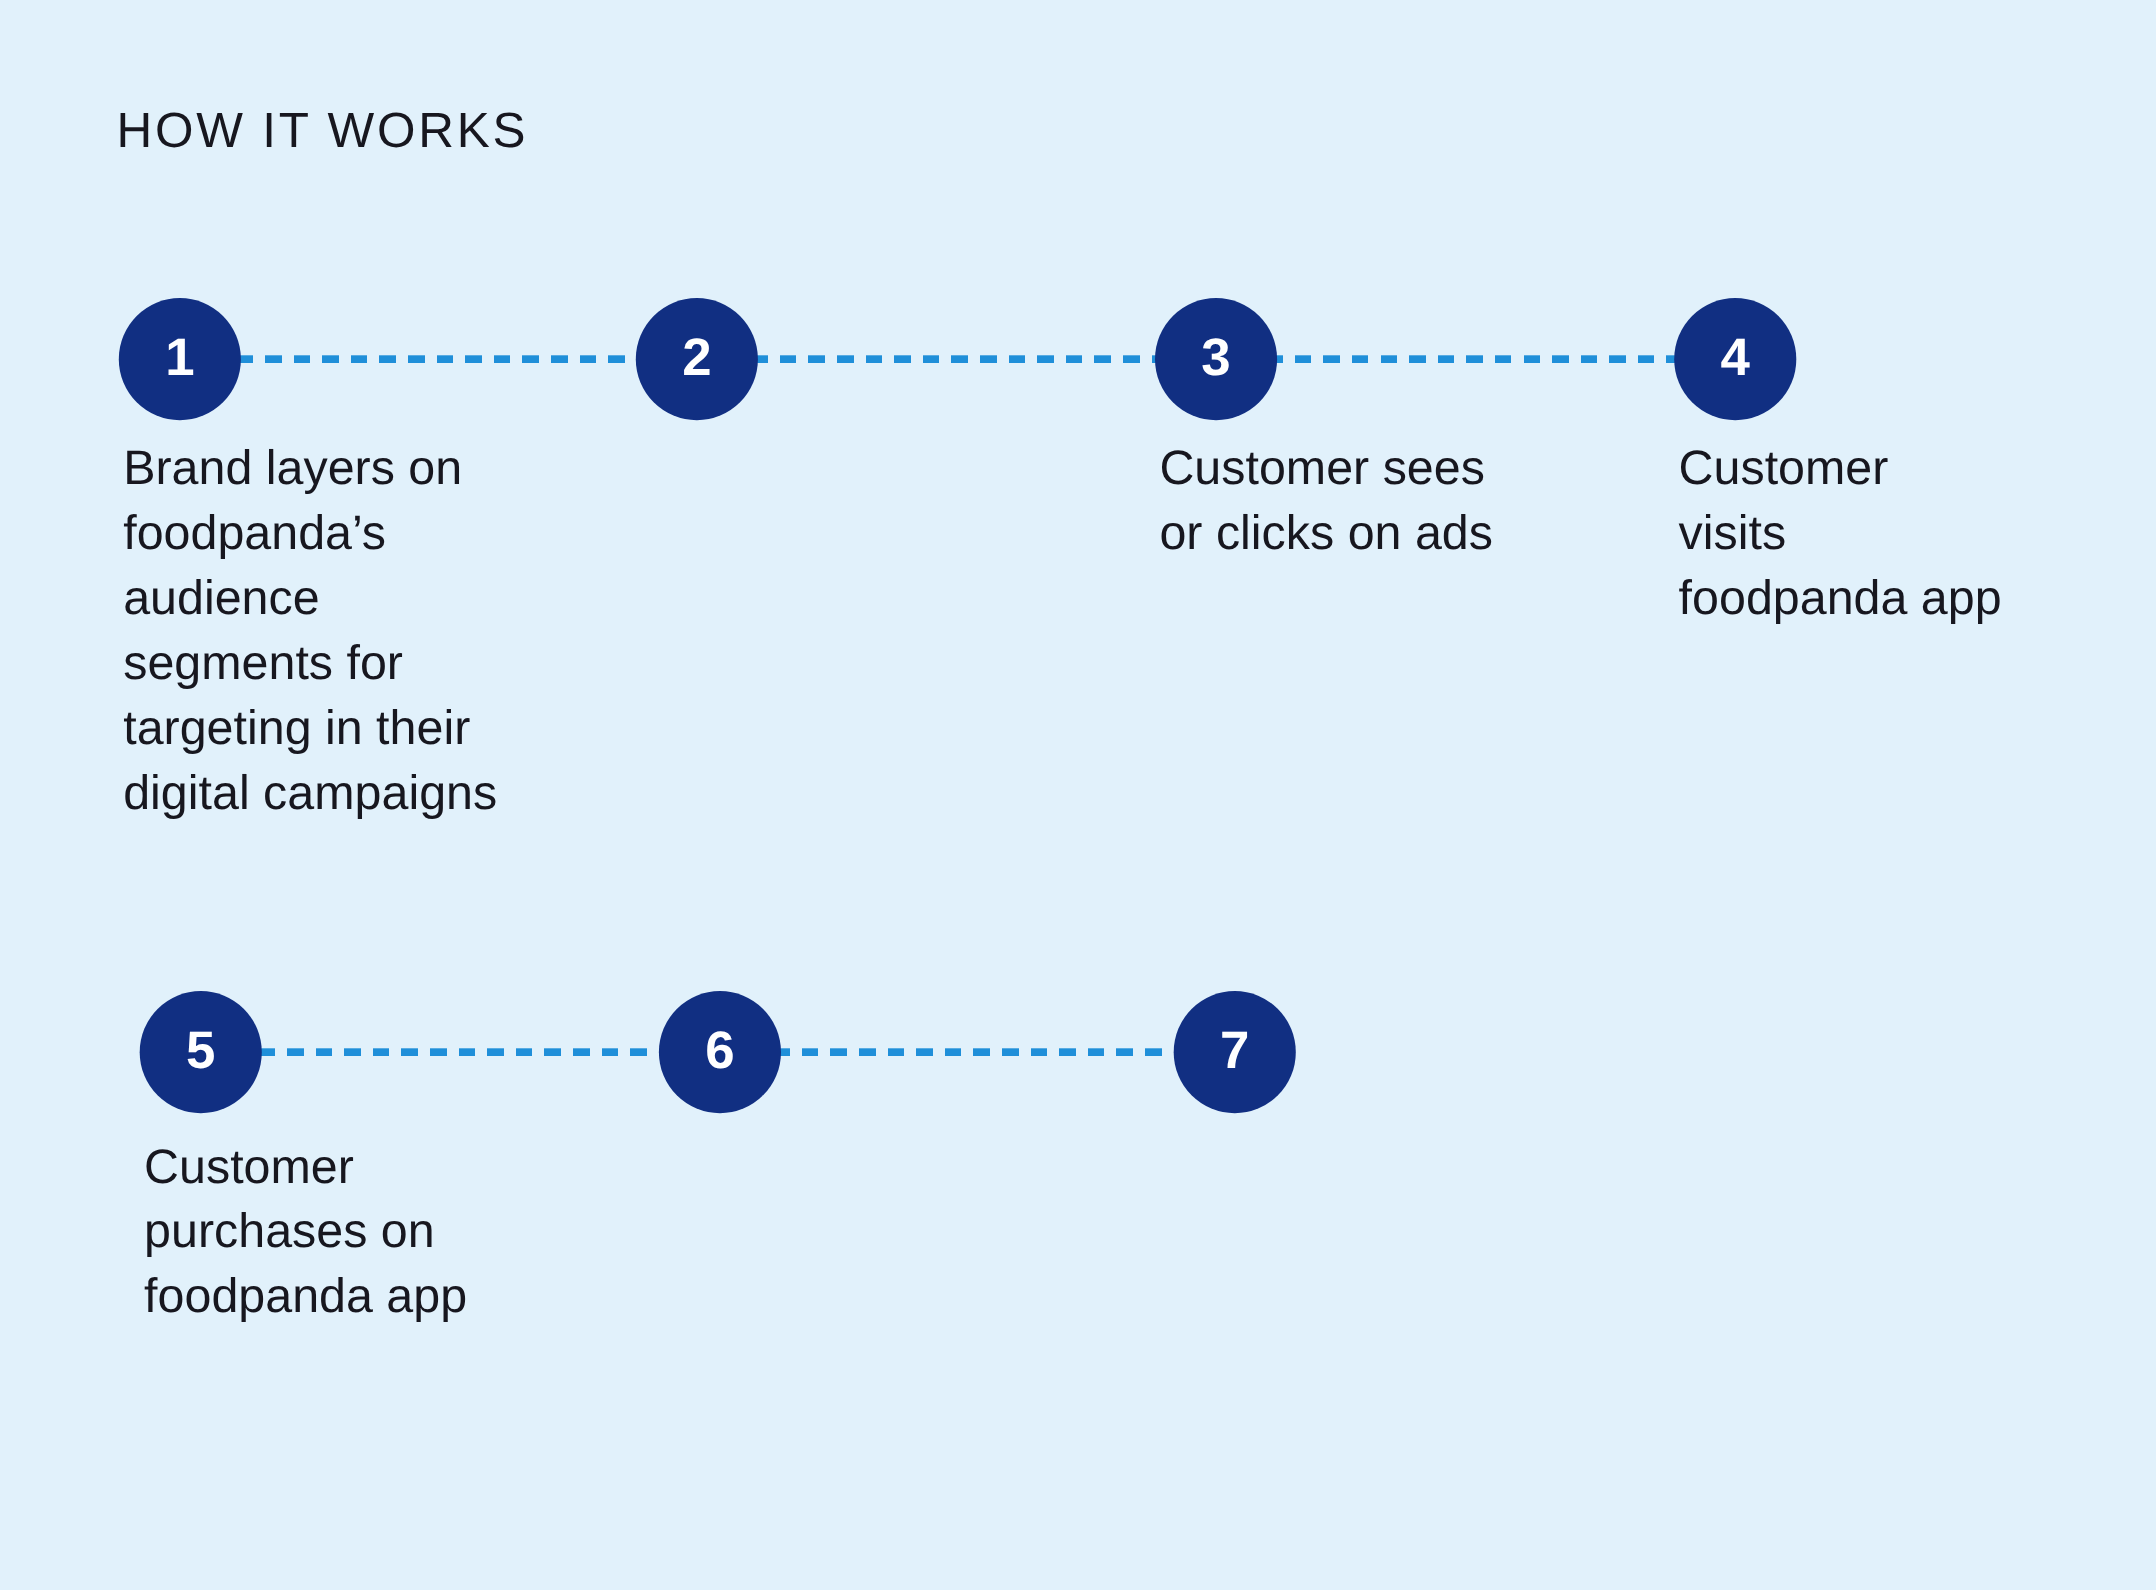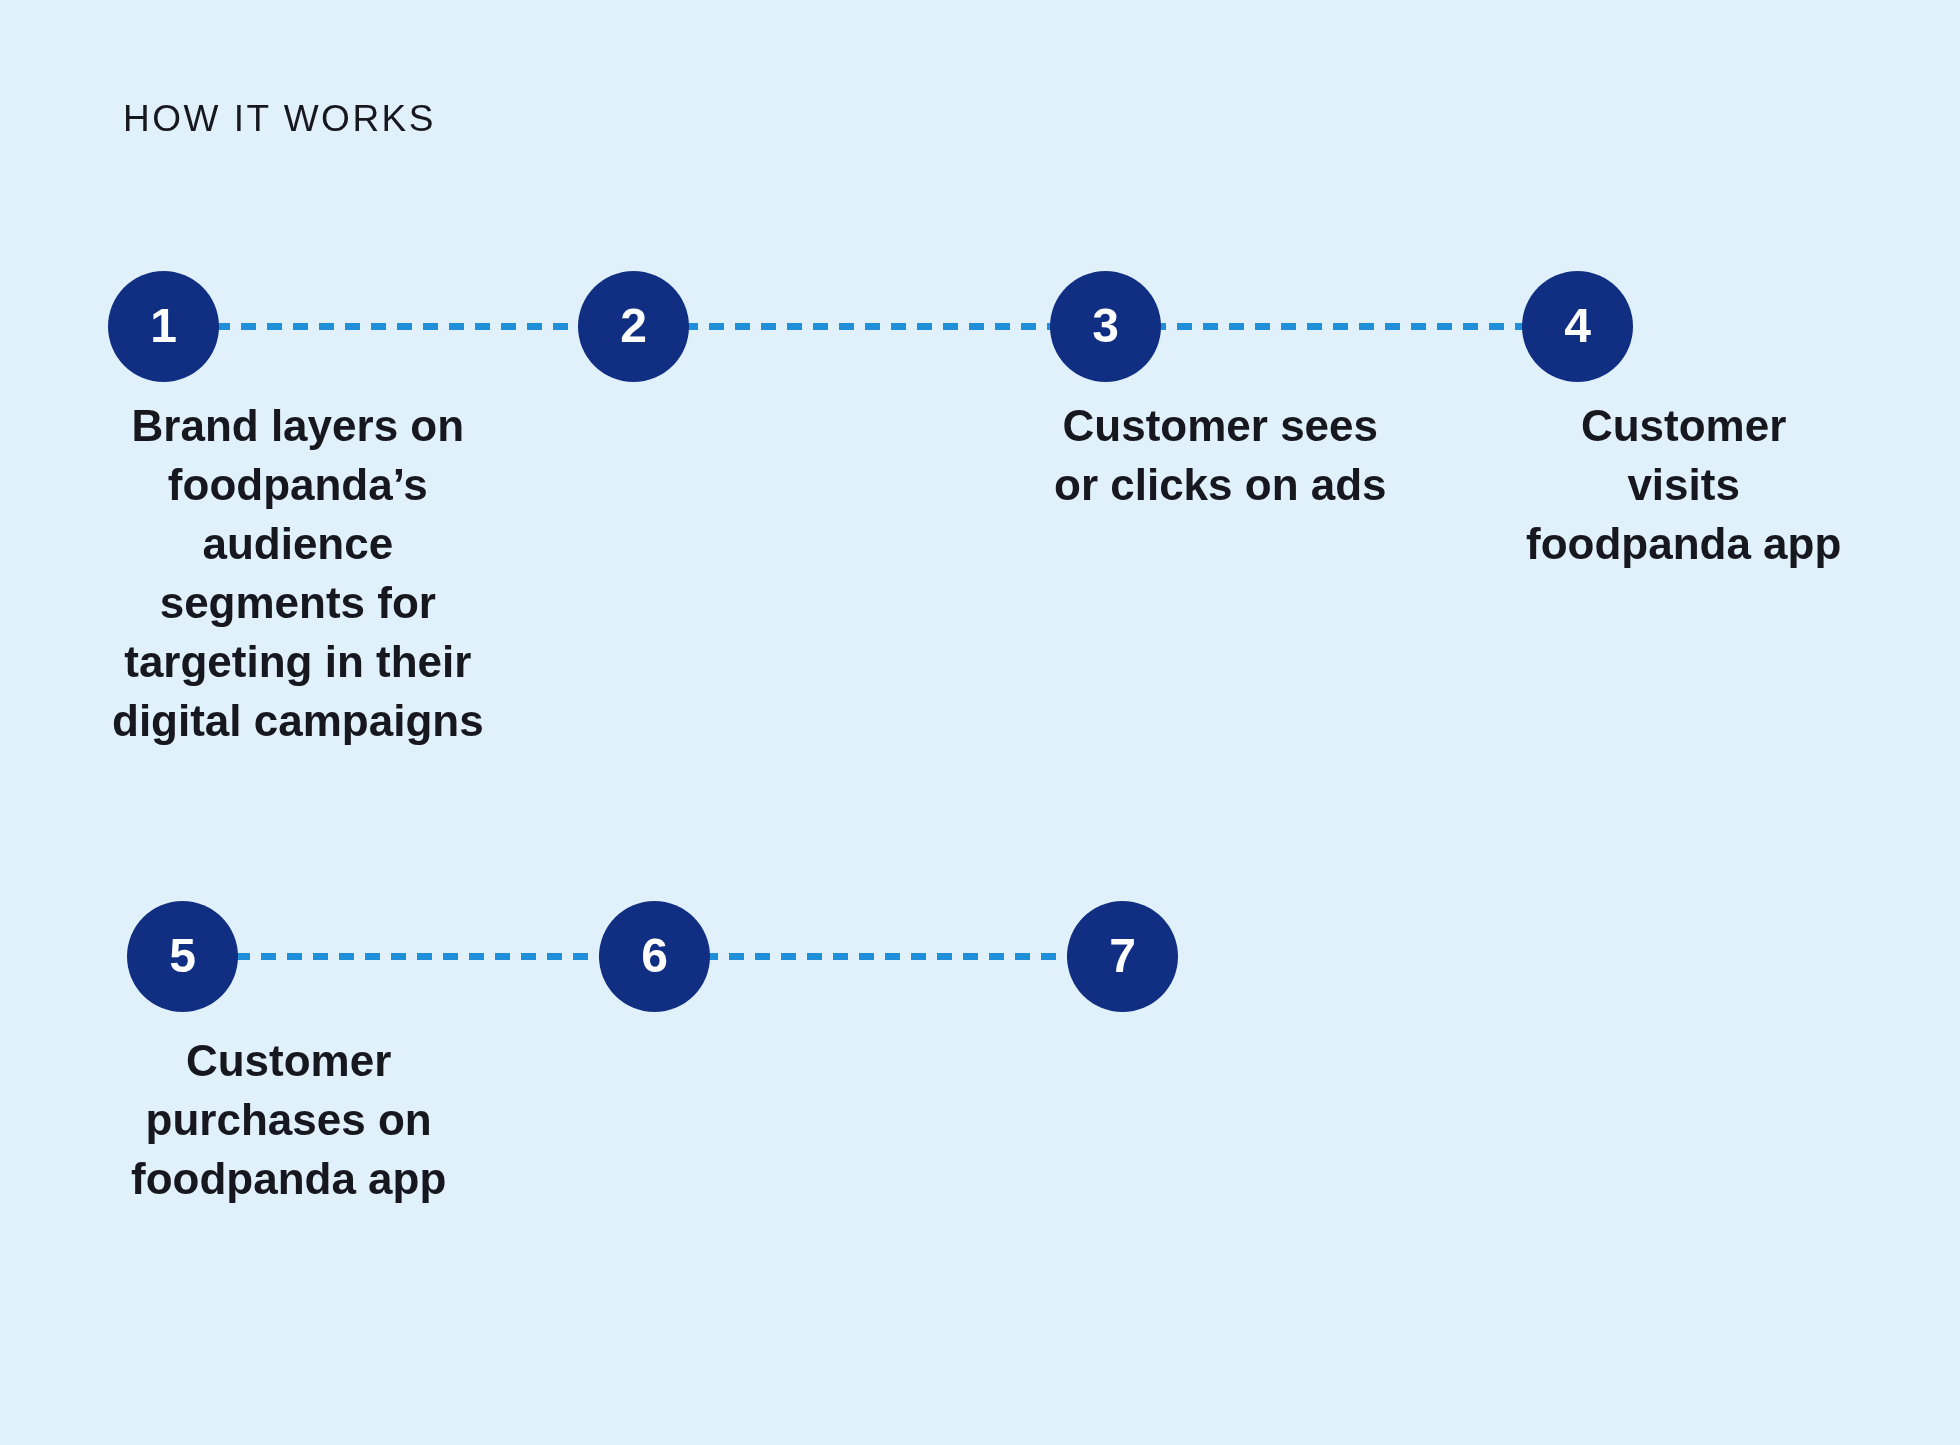--- a/index.html
+++ b/index.html
@@ -10,26 +10,25 @@
     width: 1960px;
     height: 1445px;
     background: var(--background, #e1f1fb);
     overflow: hidden;
   }
 
   .title {
     position: absolute;
     left: 106px;
     top: 97px;
-    font-size: 37px;
+    font-size: 45px;
     line-height: 43px;
     font-weight: 500;
     letter-spacing: 2.5px;
     color: var(--text, #17171f);
-    margin-left: 17px;
   }
 
   .connector {
     position: absolute;
     height: 7px;
     z-index: 1;
     background: repeating-linear-gradient(
       90deg,
       var(--dash, #1f8fd9) 0 15px,
       transparent 15px 26px
@@ -55,24 +54,23 @@
     font-weight: 700;
     line-height: 1;
     transform: translateY(-1px);
   }
 
   .step-text {
     position: absolute;
     white-space: pre-line;
     font-size: 44px;
     line-height: 59px;
-    font-weight: 700;
+    font-weight: 400;
     color: var(--text, #17171f);
     z-index: 2;
-    text-align: center;
   }
 
   
   #b1 { left: 108px;  top: 271px; }  #t1 { left: 112px;  top: 396px; }
   #b2 { left: 578px;  top: 271px; }  #t2 { left: 582px;  top: 396px; }
   #b3 { left: 1050px; top: 271px; }  #t3 { left: 1054px; top: 396px; }
   #b4 { left: 1522px; top: 271px; }  #t4 { left: 1526px; top: 396px; }
   #b5 { left: 127px;  top: 901px; }  #t5 { left: 131px;  top: 1031px; }
   #b6 { left: 599px;  top: 901px; }  #t6 { left: 603px;  top: 1031px; }
   #b7 { left: 1067px; top: 901px; }  #t7 { left: 1071px; top: 1031px; }

